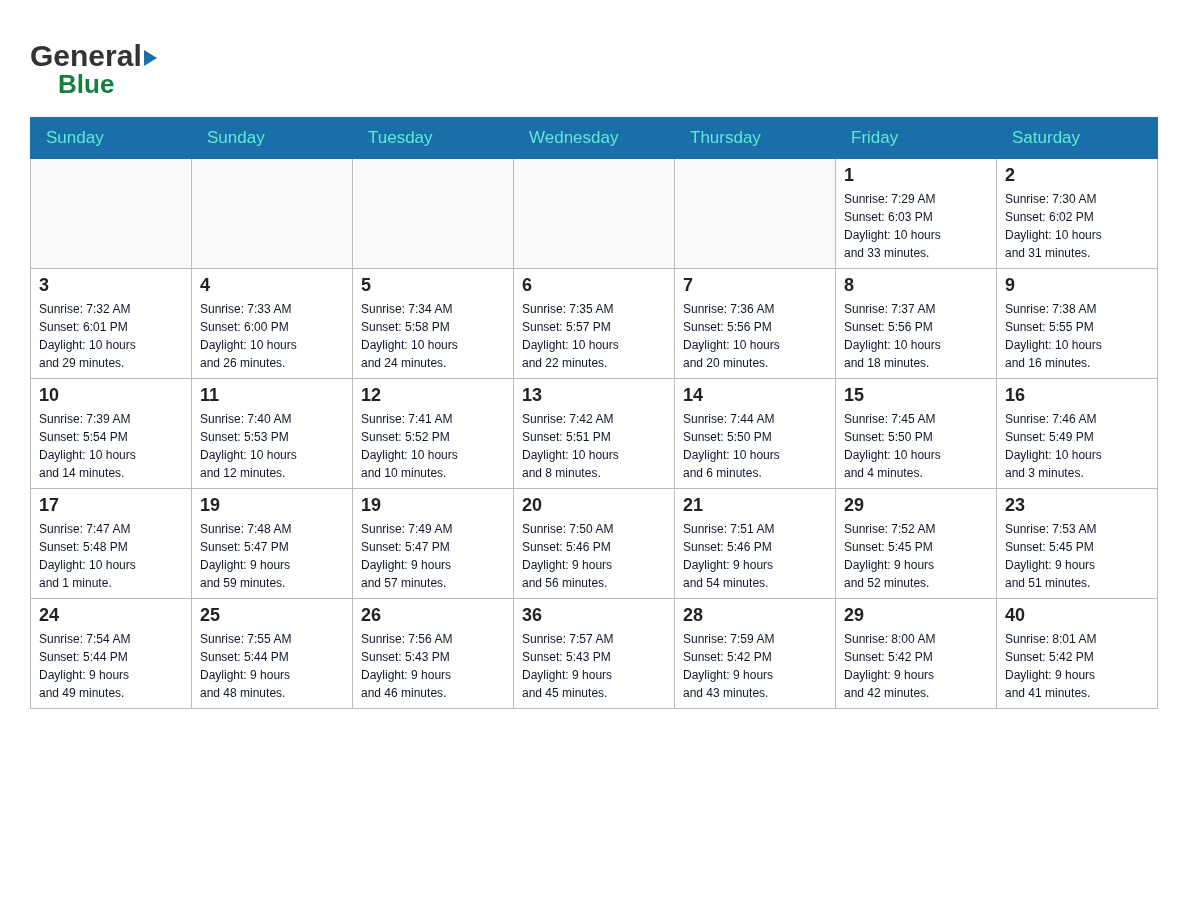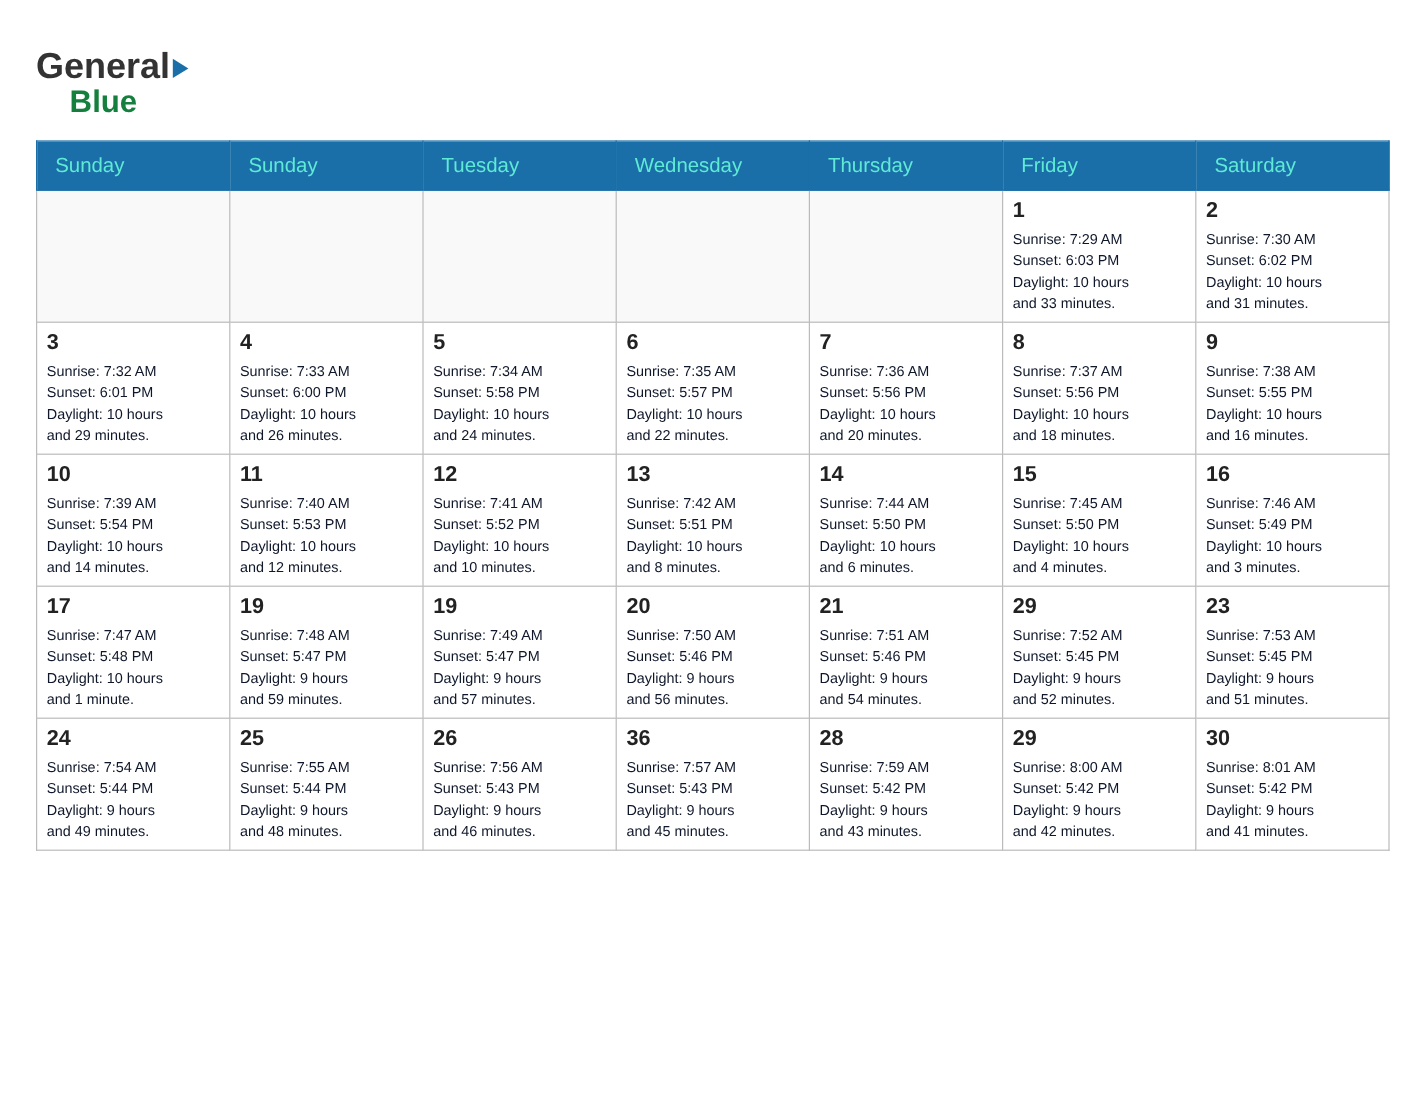--- a/index.html
+++ b/index.html
@@ -257,18 +257,18 @@
         </td>
         <td>
           <span class="day-num">28</span>
           <div class="day-info">Sunrise: 7:59 AM<br>Sunset: 5:42 PM<br>Daylight: 9 hours<br>and 43 minutes.</div>
         </td>
         <td>
           <span class="day-num">29</span>
           <div class="day-info">Sunrise: 8:00 AM<br>Sunset: 5:42 PM<br>Daylight: 9 hours<br>and 42 minutes.</div>
         </td>
         <td>
-          <span class="day-num">30</span>
+          <span class="day-num">40</span>
           <div class="day-info">Sunrise: 8:01 AM<br>Sunset: 5:42 PM<br>Daylight: 9 hours<br>and 41 minutes.</div>
         </td>
       </tr>
     </tbody>
 </table>
 
 </body></html>

